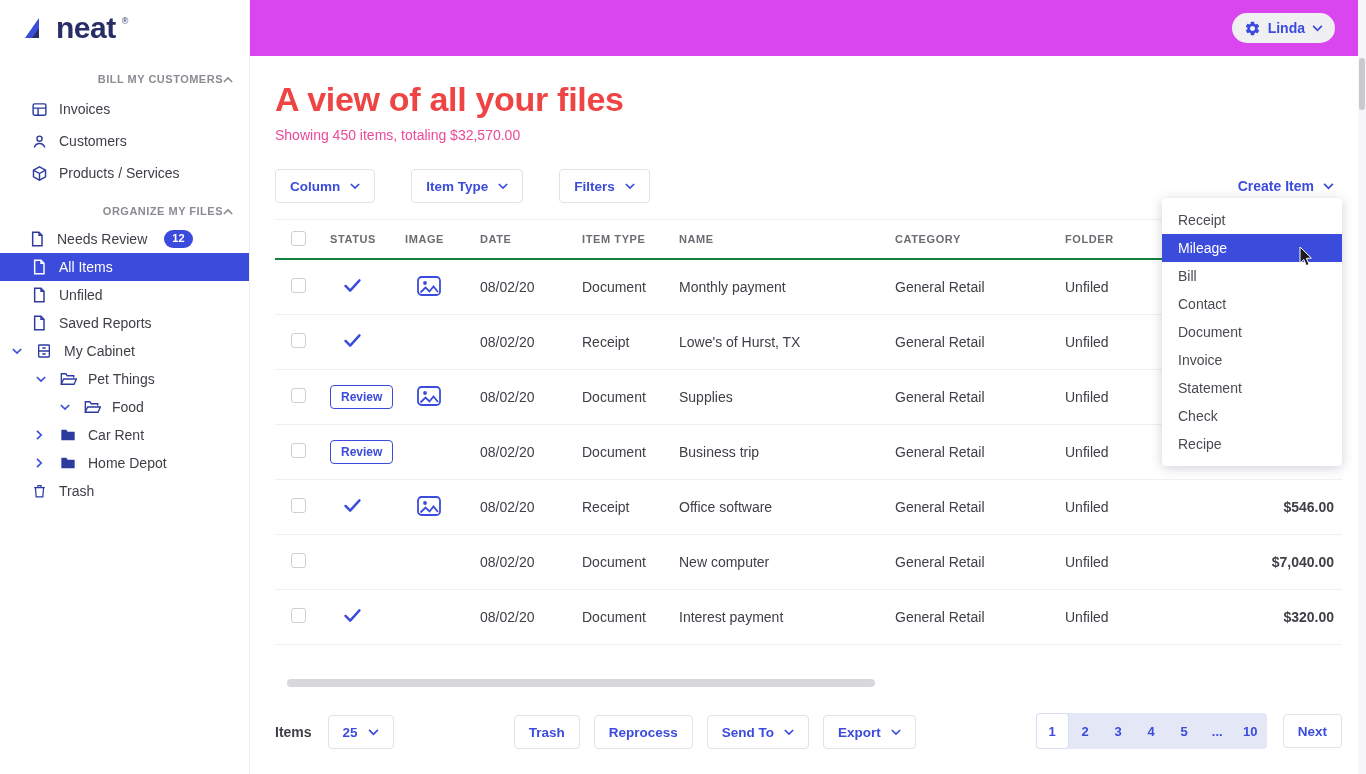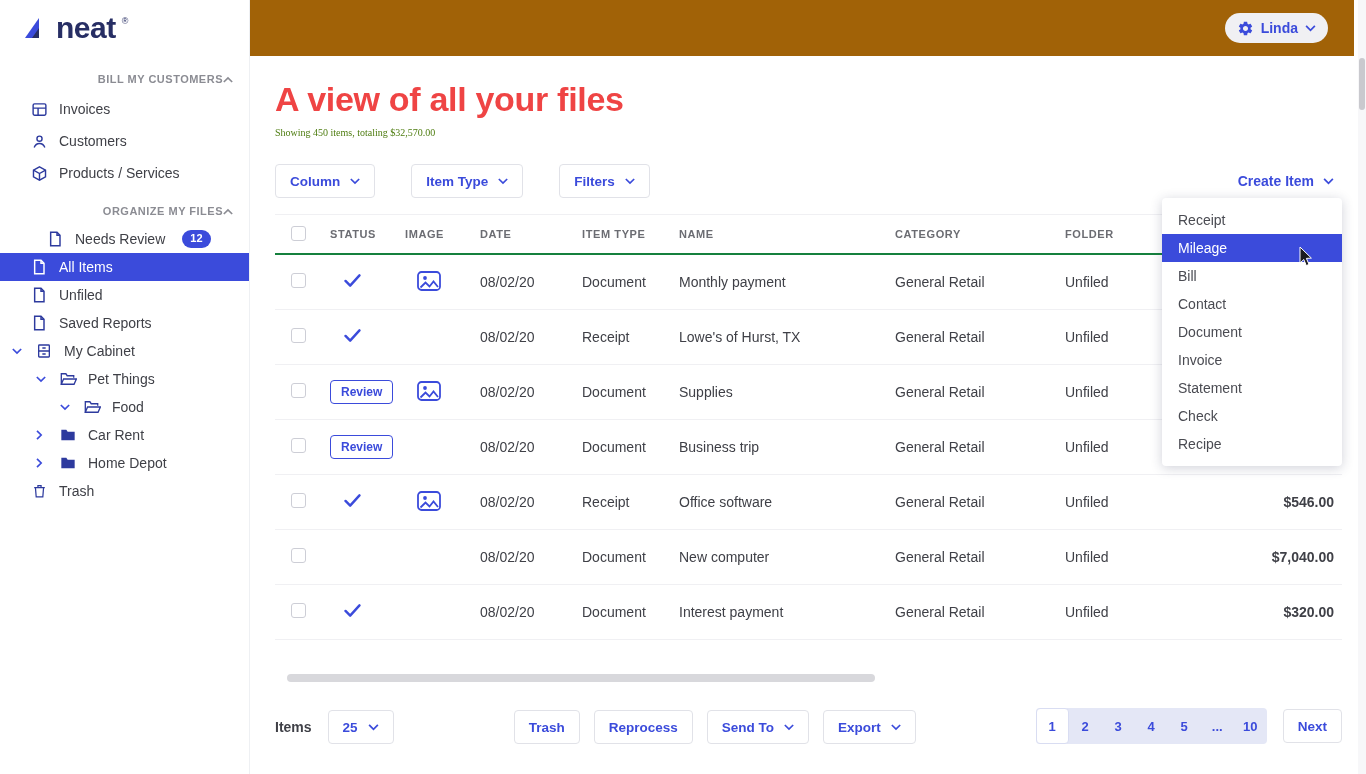--- a/index.html
+++ b/index.html
@@ -22,30 +22,30 @@
     cursor:default; position:relative; }
   .sec-bill .sn-item { height:32px; }
   .sec-organize .sn-item { height:28px; }
   .sn-item .icon { display:flex; align-items:center; color:#2d3a9e; width:18px; justify-content:center; flex:0 0 auto; }
   .sn-item .tree-chev { display:flex; align-items:center; color:#3b4bdb; width:12px; flex:0 0 auto; }
   .sn-item.selected { background:#3b4bdb; color:#fff; }
   .sn-item.selected .icon { color:#fff; }
   .badge { margin-left:6px; background:#3b4bdb; color:#fff; border-radius:10px;
     font-size:11px; font-weight:bold; padding:2px 8px; line-height:1.2; }
   
-  .topbar { position:absolute; left:250px; top:0; right:12px; height:56px; background:#a16207; }
+  .topbar { position:absolute; left:250px; top:0; right:5px; height:56px; background:#d946ef; }
   .user-pill { position:absolute; right:26px; top:13px; height:30px; background:#f0f0f3;
     border-radius:16px; display:flex; align-items:center; gap:7px; padding:0 12px;
     color:#3b4bdb; font-weight:bold; font-size:14px; cursor:pointer; }
   .user-pill .gear { display:flex; color:#3b4bdb; }
   .chevsvg { display:flex; }
   
   .content { position:absolute; left:275px; top:56px; width:1067px; }
   h1 { font-size:34px; font-weight:bold; color:#ef4444; margin:24px 0 8px; letter-spacing:-0.3px; }
-  .subtitle { font-size:10px; color:#4d7c0f;font-family:Liberation Serif, serif; }
+  .subtitle { font-size:14px; color:#ec4899; }
   .toolbar { margin-top:26px; display:flex; align-items:center; justify-content:space-between; }
   .tb-left { display:flex; gap:36px; }
   .btn { height:34px; background:#fff; border:1px solid #e1e2e8; border-radius:4px;
     color:#3b4bdb; font-weight:bold; font-size:13.5px; display:inline-flex;
     align-items:center; gap:10px; padding:0 14px; font-family:inherit; cursor:pointer; }
   .create-item { color:#3b4bdb; font-weight:bold; font-size:14px; display:flex;
     gap:9px; align-items:center; cursor:pointer; padding-right:8px; }
   
   .table { margin-top:16px; border-top:1px solid #f0f0f3; }
   .thead, .trow { display:grid;
@@ -139,21 +139,21 @@
       </div>
       <div class="sec-organize">
         <div class="sec-header">
           <span>ORGANIZE MY FILES</span>
           <span class="chev">
             <svg width="10" height="7" viewBox="0 0 12 8" fill="none" stroke="currentColor" stroke-width="2">
               <path d="M1 7l5-5 5 5"></path>
             </svg>
           </span>
         </div>
-        <div class="sn-item" style="padding-left: 46px; text-align: right;">
+        <div class="sn-item" style="padding-left: 28px; text-align: right;">
           <span class="icon">
             <svg width="14" height="16" viewBox="0 0 20 24" fill="none" stroke="currentColor" stroke-width="2.2">
               <path d="M3.5 2h9.5l4.5 4.5V22h-14z"></path>
               <path d="M13 2v4.5h4.5"></path>
             </svg>
           </span>
           <span>Needs Review</span>
           <span class="badge">12</span>
         </div>
         <div class="sn-item selected" style="padding-left: 30px;">

